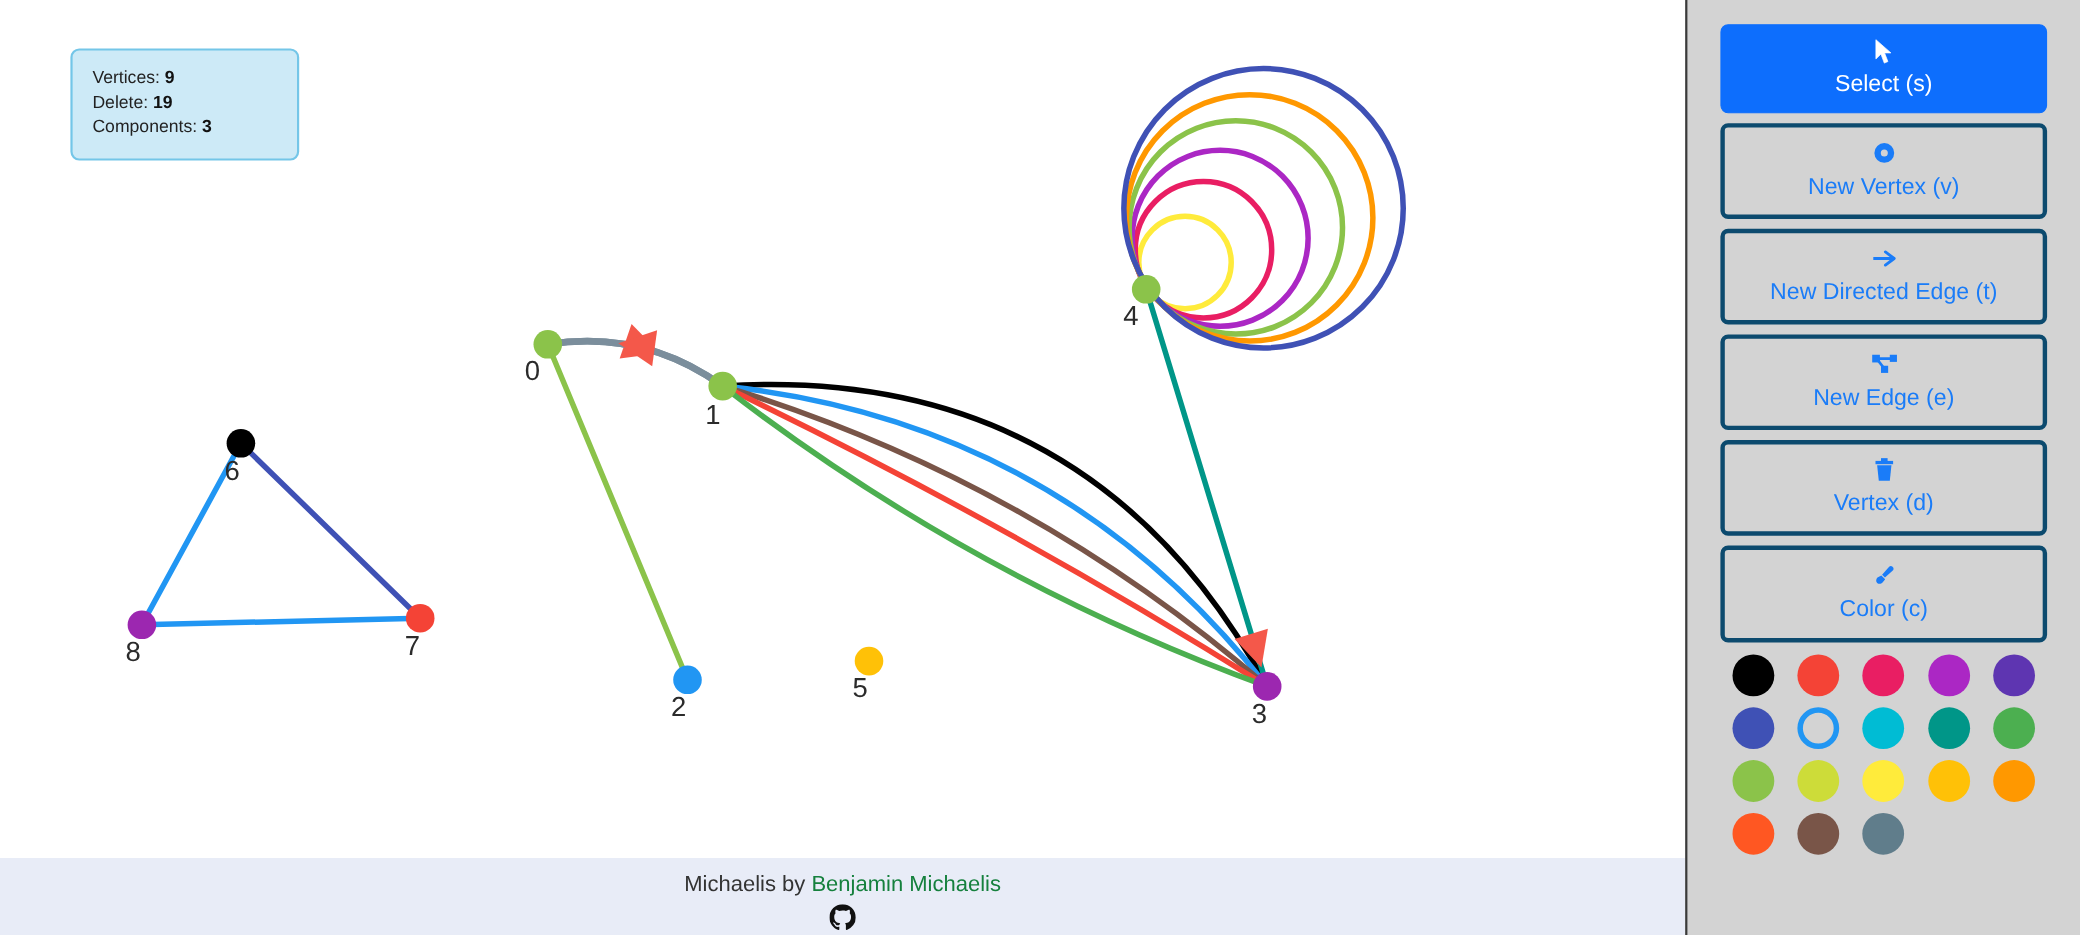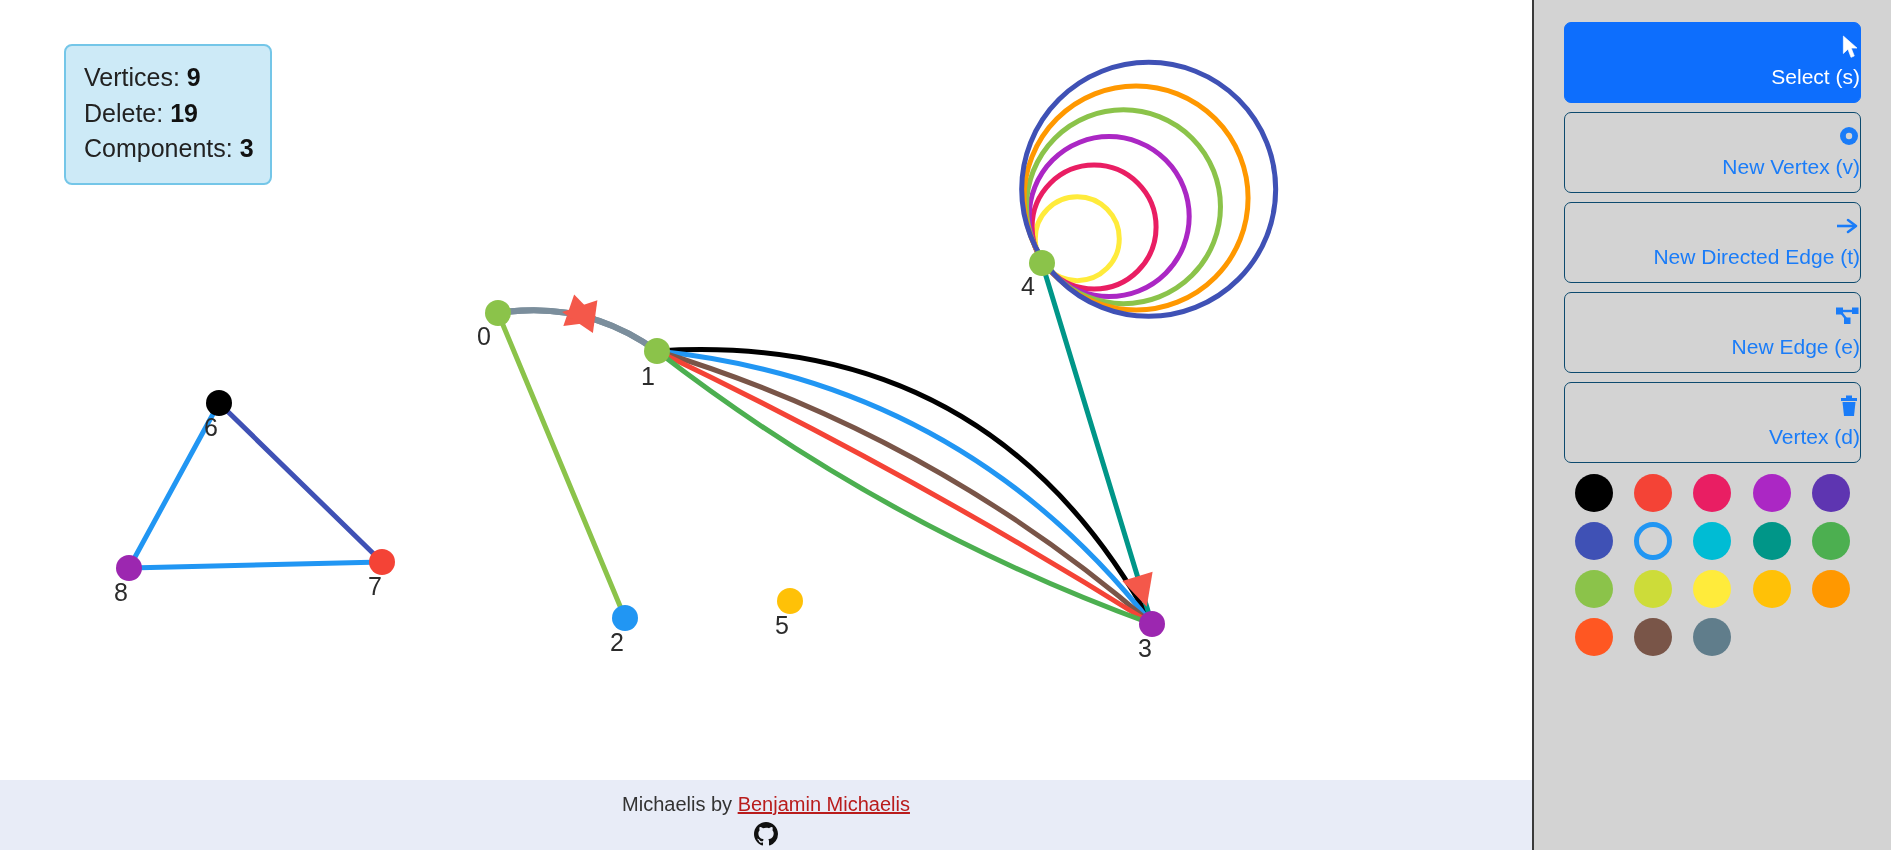--- a/index.html
+++ b/index.html
@@ -23,62 +23,62 @@
   
   #info-panel {
     position: absolute; left: 64px; top: 44px;
     width: 208px;
     background: #cdeaf7;
     border: 2px solid #74c6e8;
     border-radius: 8px;
     padding: 14px 18px 16px 18px;
   }
   .info-line {
-    font-size: 25px;
+    font-size: 16px;
     color: #222;
     line-height: 1.42;
     white-space: nowrap;
   }
   .info-line b { font-weight: bold; color: #111; }
 
   
   #footer {
     position: absolute; left: 0; top: 780px;
     width: 1532px; height: 70px;
     background: #e8ecf7;
     text-align: center;
     padding-top: 13px;
   }
   #footer-text { font-size: 20px; color: #333; }
-  #footer-link { color: #b91c1c; text-decoration: underline; cursor: pointer; }
+  #footer-link { color: #15803d; cursor: pointer; }
   #gh-icon { margin-top: 6px; display: inline-block; }
 
   
   #sidebar {
     position: absolute; left: 1532px; top: 0;
     width: 359px; height: 850px;
     background: #d3d3d3;
     border-left: 2px solid #3a3a3a;
     padding: 22px 30px 0 30px;
     overflow: hidden;
   }
   .tool-btn {
     width: 100%;
     border-radius: 7px;
     margin-bottom: 9px;
     padding: 12px 0 14px 0;
-    text-align: right;
+    text-align: center;
     cursor: pointer;
     user-select: none;
   }
   .tool-btn.primary {
     background: #0d6efd; border: 1px solid #0d6efd; color: #fff;
   }
   .tool-btn.secondary {
-    background: transparent; border: 1px solid #0c4a6e; color: #1a7cf8;
+    background: transparent; border: 4px solid #0c4a6e; color: #1a7cf8;
   }
   .tool-icon { display: block; height: 26px; line-height: 26px; margin-bottom: 4px; }
   .tool-label { font-size: 21px; line-height: 1.1; }
 
   
   #palette {
     margin-top: 11px;
     display: grid;
     grid-template-columns: repeat(5, 1fr);
     row-gap: 10px;
@@ -223,20 +223,29 @@
       <span class="tool-icon">
         <svg width="22" height="23" viewBox="0 0 22 23">
           <rect x="3" y="3" width="16" height="3" fill="#1a7cf8"></rect>
           <rect x="8" y="0.5" width="6" height="3" fill="#1a7cf8"></rect>
           <path d="M4.5 7 L17.5 7 L16 21 L6 21 Z" fill="#1a7cf8"></path>
         </svg>
       </span>
       <span class="tool-label">Vertex (d)</span>
     </div>
 
+    <div class="tool-btn secondary">
+      <span class="tool-icon">
+        <svg width="24" height="24" viewBox="0 0 24 24">
+          <path d="M19.5 3.2 c1.2 1.2 1.2 2.4 .2 3.4 L12.6 13 L10 10.4 L16.2 3.4 c1-1 2.1-1.3 3.3-.2z" fill="#1a7cf8"></path>
+          <path d="M9.3 11.2 L12.8 14.7 L10.4 17.6 c-1.2 1.4-3.6 1.6-4.9 .3 -1.3-1.3-1.1-3.6 .3-4.9 z" fill="#1a7cf8"></path>
+        </svg>
+      </span>
+      <span class="tool-label">Color (c)</span>
+    </div>
 
     <div id="palette">
         <div class="swatch" style="background: rgb(0, 0, 0);"></div>
         <div class="swatch" style="background: rgb(244, 67, 54);"></div>
         <div class="swatch" style="background: rgb(233, 30, 99);"></div>
         <div class="swatch" style="background: rgb(171, 39, 196);"></div>
         <div class="swatch" style="background: rgb(94, 53, 177);"></div>
         <div class="swatch" style="background: rgb(63, 81, 181);"></div>
         <div class="swatch selected" style="background: rgb(33, 150, 243);"></div>
         <div class="swatch" style="background: rgb(0, 188, 212);"></div>

